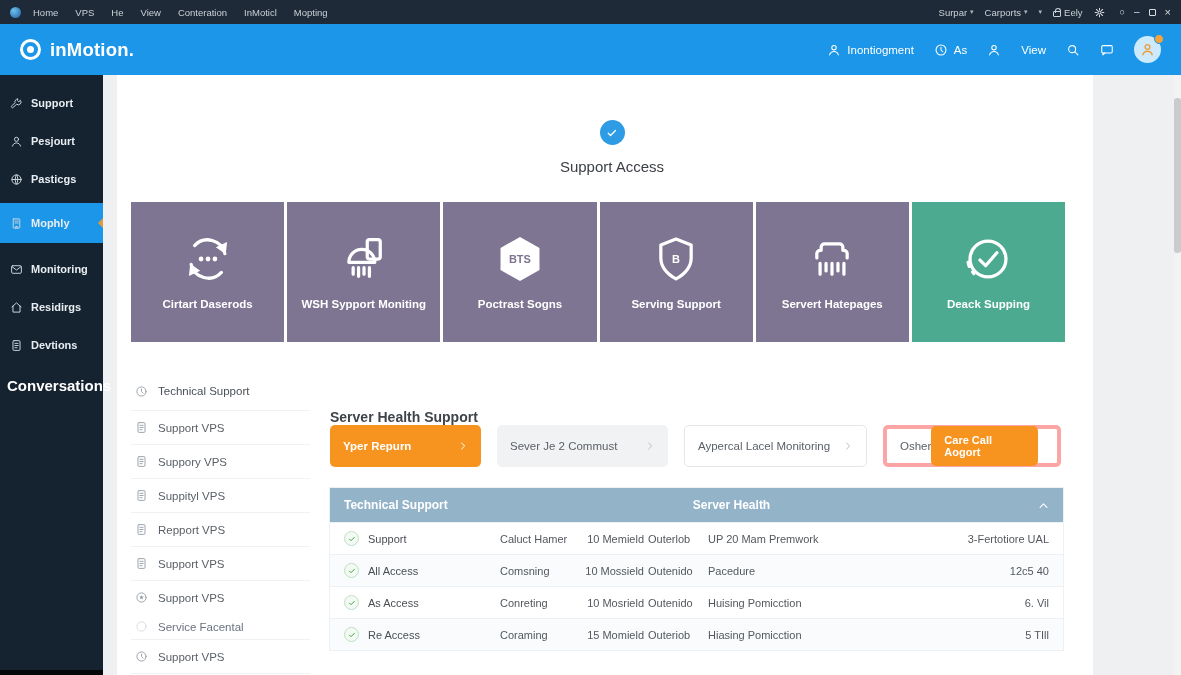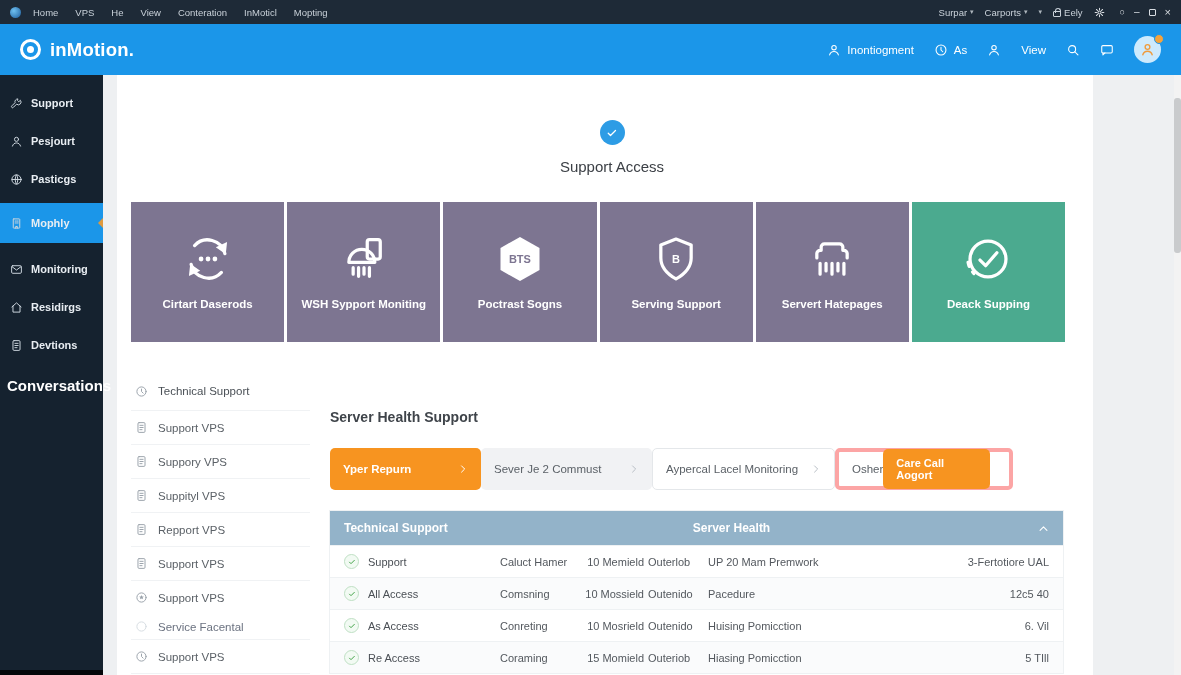--- a/index.html
+++ b/index.html
@@ -72,21 +72,21 @@
   .lower { display:flex; margin-top:30px; }
   .leftlist { width:179px; flex:none; }
   .li-row { height:34px; display:flex; align-items:center; gap:10px; padding-left:4px; border-top:1px solid #f0f2f4; font-size:11.5px; color:#5b6167; cursor:pointer; background:#fff; }
   .li-row.header { border-top:none; height:38px; color:#4a5056; }
   .li-row .ic { width:13px; height:13px; color:#9aa2ab; flex:none; stroke-width:1.8; }
   .li-row.sub { height:25px; border-top:none; color:#6b7280; }
   .li-row.sub .ic { color:#d6dce1; }
 
   .rightcol { flex:1; padding-left:20px; }
   .section-heading { margin:37px 0 0; font-size:14px; font-weight:700; color:#3f444a; }
-  .actions { display:flex; margin-top:23px; }
+  .actions { display:flex; gap:16px; }
   .btn { height:42px; border-radius:5px; display:flex; align-items:center; justify-content:space-between; padding:0 13px; font-size:11.5px; cursor:pointer; }
   .btn .chev { width:10px; height:10px; stroke-width:2.4; color:#b9bfc6; flex:none; }
   .btn.orange { width:151px; background:#f79420; color:#fff; font-weight:700; }
   .btn.orange .chev { color:#fff; }
   .btn.gray { width:171px; background:#f1f2f4; color:#5b6167; }
   .btn.outline { width:183px; background:#fff; border:1px solid #e4e7ea; color:#5b6167; }
   .btn.cta-card { width:178px; background:#fff; border:4px solid #fca5a5; color:#5b6167; padding-right:19px; }
   .cta { background:#f79420; color:#fff; font-weight:700; font-size:11px; padding:8px 13px; border-radius:5px; cursor:pointer; }
 
   

